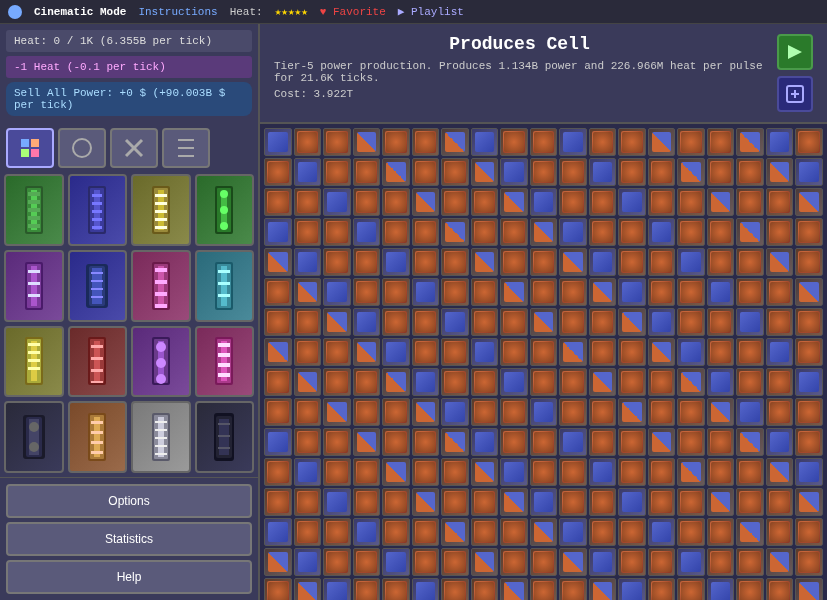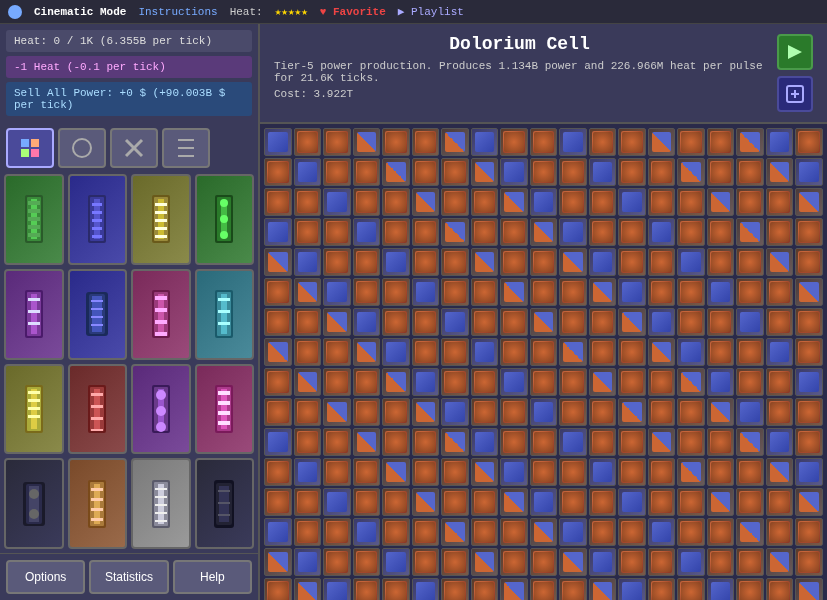--- a/index.html
+++ b/index.html
@@ -89,20 +89,21 @@
       font-size: 11px;
       color: #ddd;
     }
     .stat-row.highlight {
       background: #5a3a7a;
       color: #ffaaff;
     }
     .stat-row.sell-row {
       background: #2a4a7a;
       color: #aaddff;
+      border-radius: 8px;
     }
 
     
     #item-grid-area {
       flex: 1;
       display: flex;
       flex-direction: column;
       padding: 4px;
       gap: 4px;
       overflow: hidden;
@@ -160,20 +161,21 @@
     .item-dark { background: linear-gradient(135deg, #2a2a3a, #3a3a5a); }
     .item-orange { background: linear-gradient(135deg, #7a4a2a, #9a6a4a); }
     .item-white { background: linear-gradient(135deg, #7a7a7a, #9a9a9a); }
 
     
     #bottom-buttons {
       display: flex;
       gap: 4px;
       padding: 6px;
       border-top: 1px solid #555;
+      flex-direction: column;
     }
     #bottom-buttons button {
       flex: 1;
       padding: 8px;
       background: #5a5a7a;
       color: #fff;
       border: 2px solid #777;
       border-radius: 4px;
       cursor: pointer;
       font-size: 12px;
@@ -304,21 +306,21 @@
   </style>
 </head>
 <body>
 
 <div id="topbar">
   <span class="mode-icon"></span>
   <span class="game-title">Cinematic Mode</span>
   <span style="color:#7af;cursor:pointer;">Instructions</span>
   <span>Heat:</span>
   <span class="stars">★★★★★</span>
-  <span class="heart" style="cursor:pointer;font-weight:bold;">♥ Favorite</span>
+  <span class="heart" style="cursor:pointer;">♥ Favorite</span>
   <span style="cursor:pointer;color:#aaf;">▶ Playlist</span>
 </div>
 
 <div id="main">
 
   <div id="left-panel">
 
 
     <div id="stats-panel">
       <div class="stat-row">Heat: 0 / 1K (6.355B per tick)</div>
@@ -540,21 +542,21 @@
     <div id="bottom-buttons">
       <button>Options</button>
       <button>Statistics</button>
       <button>Help</button>
     </div>
   </div>
 
   <div id="right-panel">
     <div id="info-panel">
       <div id="info-text">
-        <div id="info-title">Dolorium Cell</div>
+        <div id="info-title">Produces Cell</div>
         <div id="info-desc">Tier-5 power production. Produces 1.134B power and 226.966M heat per pulse for 21.6K ticks.</div>
         <div id="info-cost">Cost: 3.922T</div>
       </div>
       <div id="info-buttons">
         <div class="info-btn green">
           <svg width="22" height="22" viewBox="0 0 22 22">
               <polygon points="4,4 18,11 4,18" fill="#afffaf"></polygon>
             </svg>
         </div>
         <div class="info-btn blue-btn">

